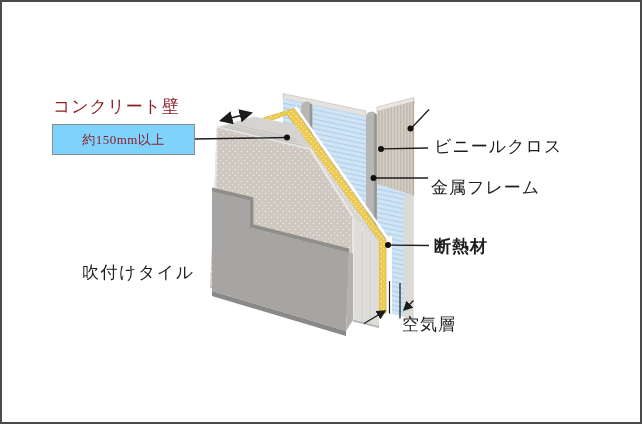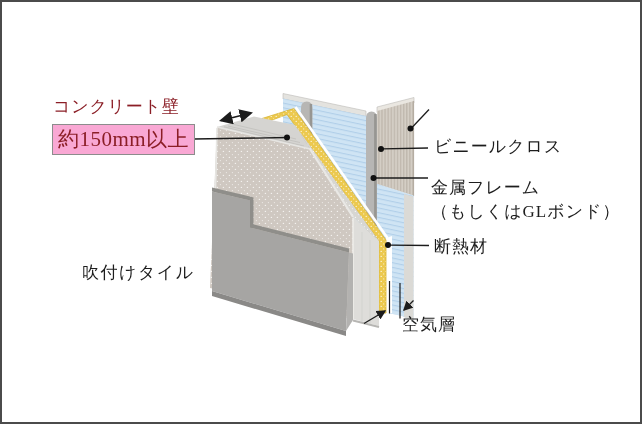--- a/index.html
+++ b/index.html
@@ -5,22 +5,22 @@
   html,body{margin:0;padding:0;}
   body{width:642px;height:424px;position:relative;background:#ffffff;
        font-family:"Liberation Serif","DejaVu Serif",serif;}
   .frame{position:absolute;inset:0;border:2px solid #4b4b4b;pointer-events:none;}
   .stage{position:absolute;left:0;top:0;width:544px;height:424px;}
   svg.illu{position:absolute;left:0;top:0;}
   .lbl{position:absolute;color:#1d1d1d;font-size:17px;letter-spacing:1px;
        white-space:nowrap;line-height:21px;}
   .lbl.red{color:#8b1e26;letter-spacing:0.8px;}
   .thickbox{position:absolute;left:52px;top:124px;width:141px;height:29px;
-       background:#f9a8d4;border:1px solid #8c8c8c;color:#8b1e26;
-       font-size:21px;text-align:center;line-height:29px;letter-spacing:0.5px;}
+       background:#7dd3fc;border:1px solid #8c8c8c;color:#8b1e26;
+       font-size:13px;text-align:center;line-height:29px;letter-spacing:0.5px;}
   .two-line{line-height:24px;}
 </style>
 </head>
 <body>
 
 <div class="stage">
 
   <svg class="illu" width="642" height="424" viewBox="0 0 642 424">
     <defs>
       <pattern id="pHatch" width="10" height="4.6" patternUnits="userSpaceOnUse" patternTransform="rotate(12)">
@@ -131,21 +131,20 @@
 
   <div class="thickbox">約150mm以上</div>
 
   <div class="lbl" style="left:82px;top:262px;letter-spacing:1.5px;text-align:right;">吹付けタイル</div>
 
   <div class="lbl" style="left:434px;top:100px;margin-top:36px;">ビニールクロス</div>
 
 
   <div class="lbl two-line" style="left:431px;top:168px;margin-top:8px;">
     <div>金属フレーム</div>
-    <div>（もしくはGLボンド）</div>
   </div>
 
-  <div class="lbl" style="left:434px;top:236px;">断熱材</div>
+  <div class="lbl" style="left:434px;top:236px;font-weight:bold;">断熱材</div>
 
   <div class="lbl" style="left:402px;top:314px;">空気層</div>
 </div>
 
 <div class="frame"></div>
 
 </body></html>

